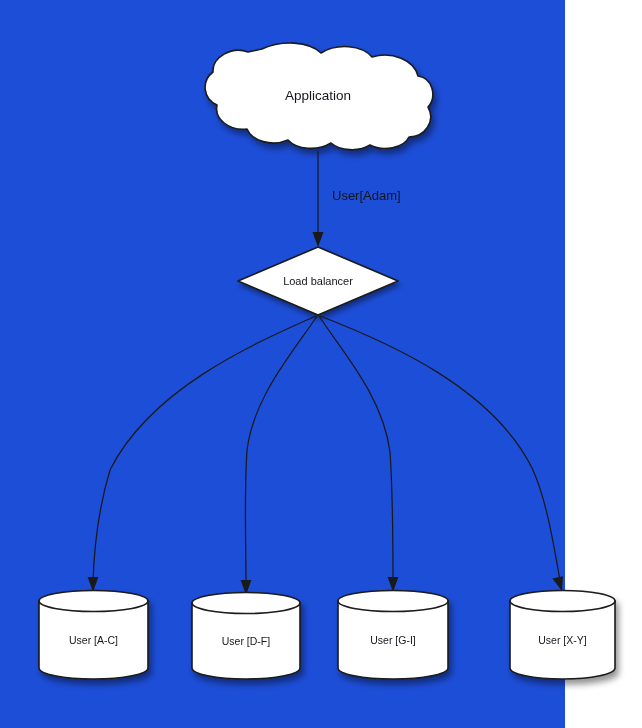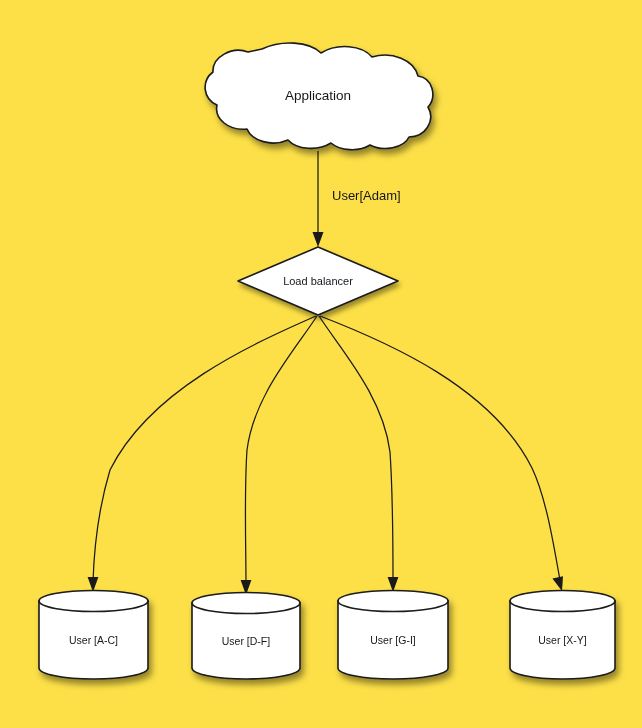--- a/index.html
+++ b/index.html
@@ -8,23 +8,23 @@
     background: #ffffff;
   }
   body {
     width: 642px;
     height: 728px;
     font-family: "Liberation Sans", sans-serif;
     overflow: hidden;
   }
   #diagram-root {
     position: relative;
-    width: 642px;
+    width: 565px;
     height: 728px;
-    background: #fde047;
+    background: #1d4ed8;
   }
   svg#diagram-canvas {
     display: block;
     width: 642px;
     height: 728px;
   }
   .node-shape {
     fill: #ffffff;
     stroke: #1a1a1a;
     stroke-width: 1.6;

